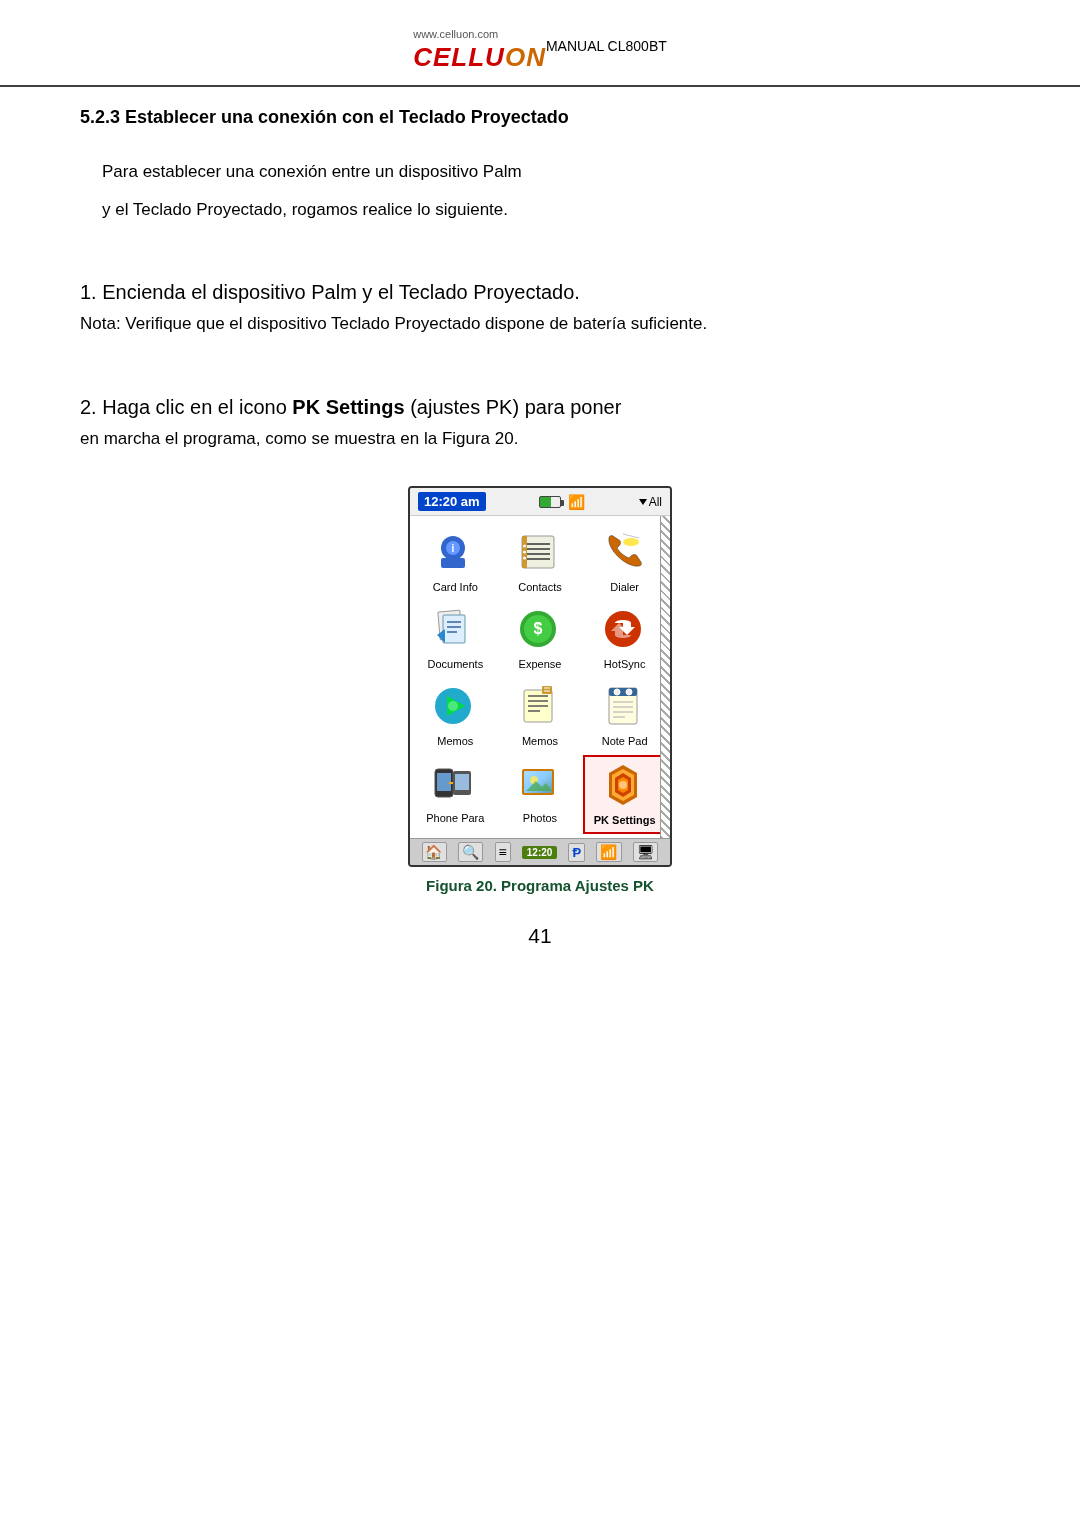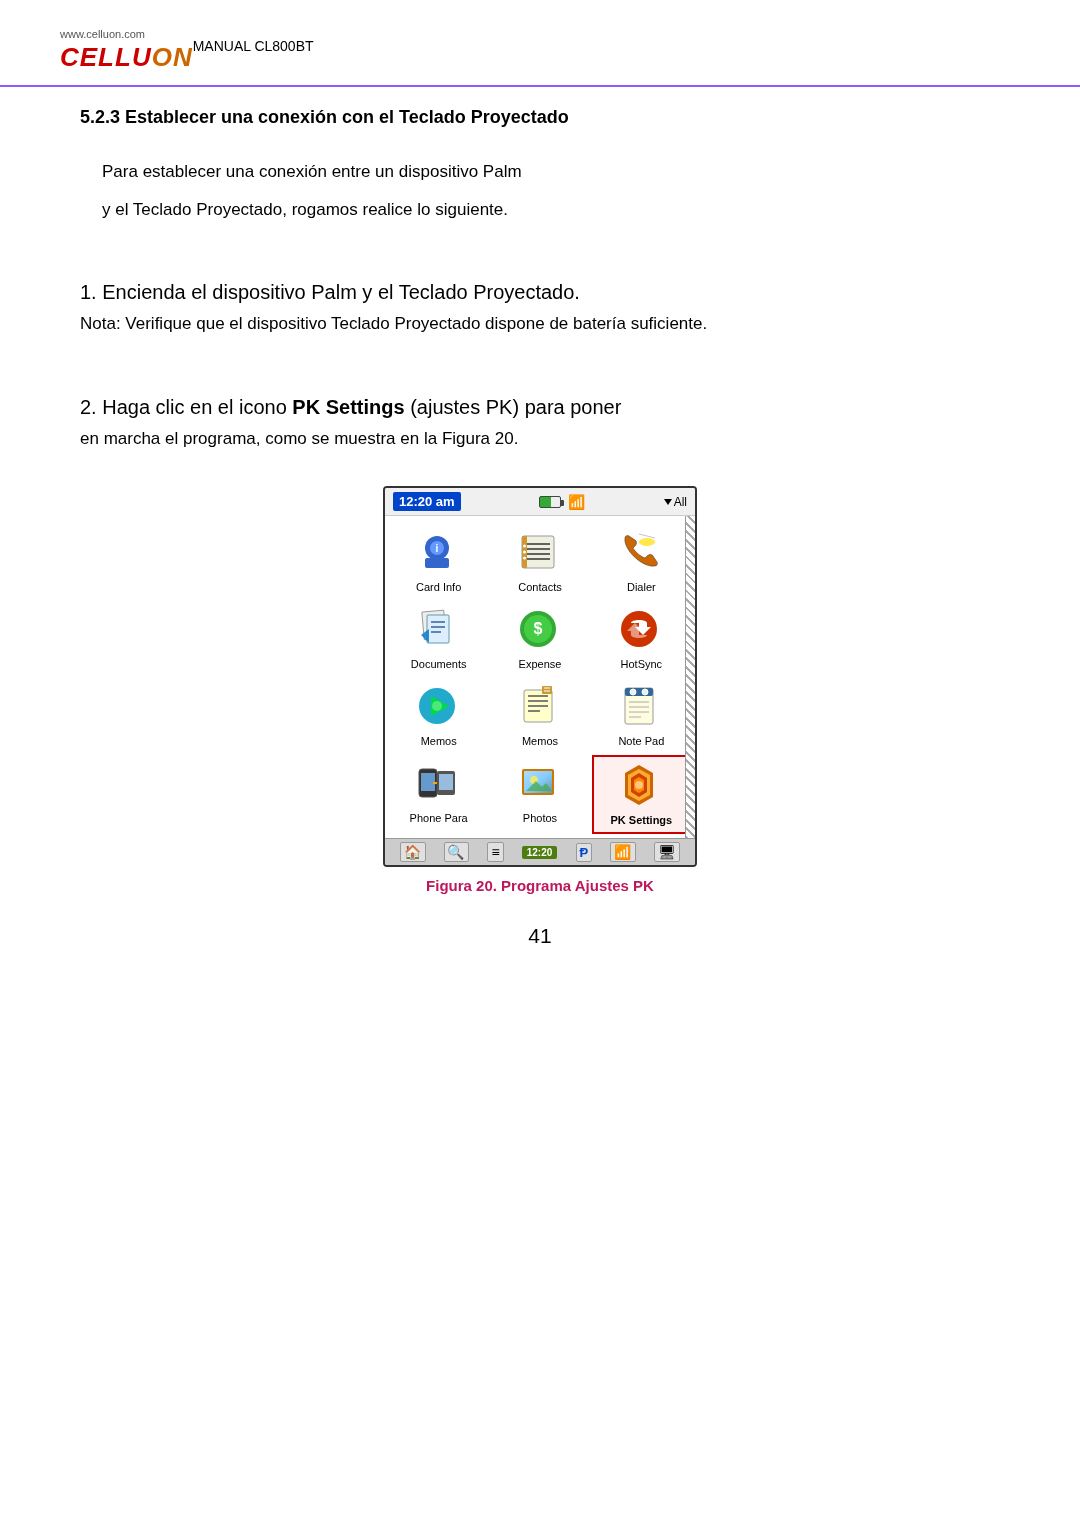--- a/index.html
+++ b/index.html
@@ -9,24 +9,24 @@
       min-height: 1525px;
       background: #ffffff;
       font-family: Arial, sans-serif;
       color: #000000;
       position: relative;
     }
 
     
     .page-header {
       display: flex;
-      justify-content: flex-start;
+      justify-content: center;
       align-items: flex-start;
       padding: 28px 60px 12px 60px;
-      border-bottom: 2px solid #8b5cf6;
+      border-bottom: 2px solid #404040;
     }
 
     .logo-area {
       display: flex;
       flex-direction: column;
       align-items: flex-start;
     }
 
     .logo-url {
       font-size: 11px;
@@ -101,21 +101,21 @@
     
     .figure-container {
       display: flex;
       flex-direction: column;
       align-items: center;
       margin-top: 32px;
       margin-bottom: 18px;
     }
 
     .palm-device {
-      width: 314px;
+      width: 264px;
       border: 2px solid #333;
       background: #e8e8e8;
       border-radius: 4px;
       overflow: hidden;
       position: relative;
     }
 
     
     .status-bar {
       background: #f0f0f0;
@@ -251,21 +251,21 @@
       color: #0044cc;
       font-weight: bold;
     }
 
     
     .figure-caption {
       font-size: 15px;
       font-weight: bold;
       margin-top: 10px;
       text-align: right;
-      color: #be185d;
+      color: #14532d;
     }
 
     
     .page-number {
       text-align: center;
       font-size: 21px;
       color: #000;
       margin-top: 30px;
       padding-bottom: 20px;
     }

